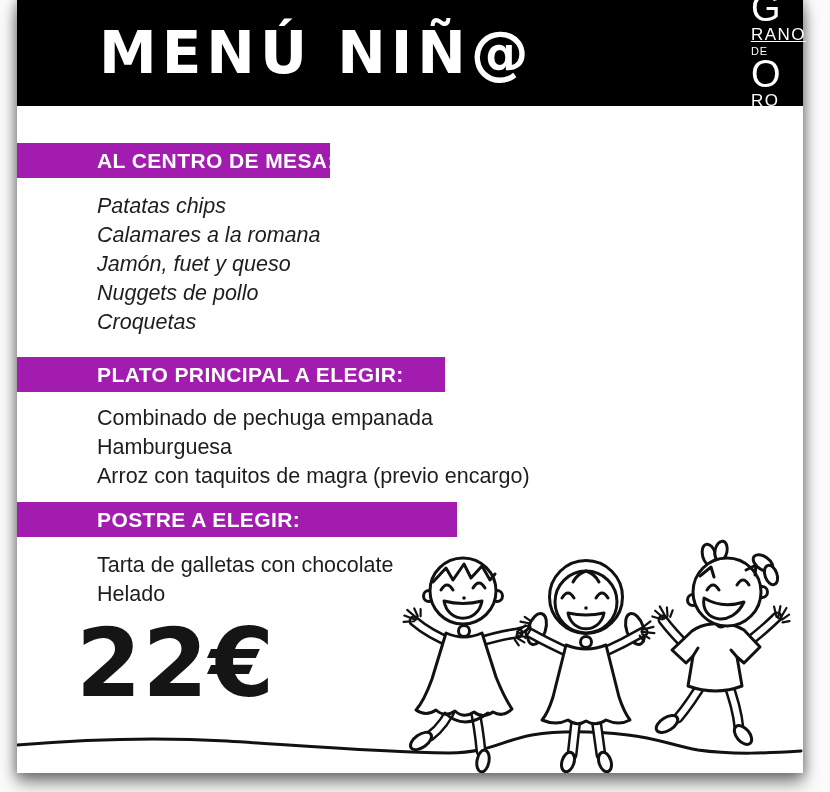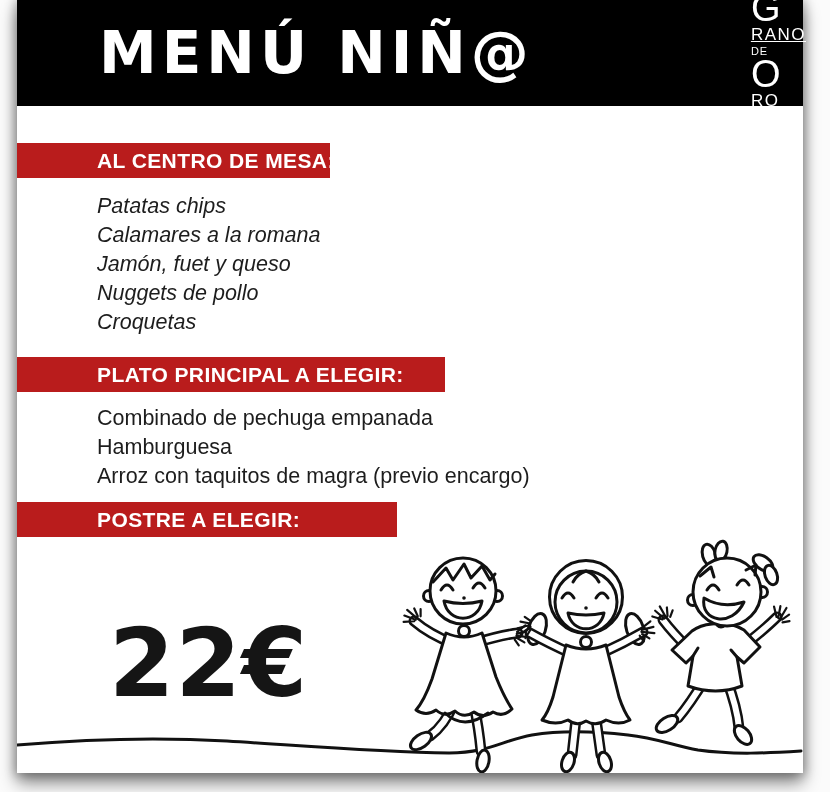--- a/index.html
+++ b/index.html
@@ -37,44 +37,44 @@
   .lg-el  { font-size:11px; letter-spacing:0.5px; }
   .lg-big { font-size:38px; font-weight:400; line-height:0.9; }
   .lg-md  { font-size:17px; letter-spacing:1.5px;text-decoration:underline; }
   .lg-sm  { font-size:11px; letter-spacing:1px; margin:0 3px; }
   .logo-rule { width:158px; border-top:2px solid #fff; margin:3px 0 3px; }
   .logo-sub { font-size:13px; letter-spacing:1.2px;font-family:Liberation Serif, serif; }
 
   
   .bar {
     position:absolute; left:0; height:35px;
-    background:#b91c1c; color:#fff;
+    background:#a21caf; color:#fff;
     display:flex; align-items:center;
     padding-left:80px;
     font-size:21px; font-weight:700; letter-spacing:0.4px;
     white-space:nowrap;
   }
   .bar1 { top:143px; width:313px; }
   .bar2 { top:357px; width:428px; }
-  .bar3 { top:502px; width:380px; }
+  .bar3 { top:502px; width:440px; }
 
   
   .list {
     position:absolute; left:80px;
     list-style:none;
     font-size:21.5px; line-height:29px; color:#1d1d1d;
     white-space:nowrap;
   }
   .list1 { top:192px;font-style:italic; }
   .list2 { top:404px; }
   .list3 { top:551px; }
 
   
   .price {
-    position:absolute; left:92px; top:612px;
+    position:absolute; left:59px; top:612px;
     font-family:"DejaVu Sans", sans-serif;
     font-size:94px; font-weight:700; color:#151515;
     line-height:1.1; letter-spacing:1px;
   }
 
   
   .kids { position:absolute; left:0; top:529px; width:786px; height:244px; }
   .ln   { fill:none; stroke:#111; stroke-width:3; stroke-linecap:round; stroke-linejoin:round; }
   .fl   { fill:#fff; stroke:#111; stroke-width:3; stroke-linejoin:round; }
   .tubeB{ fill:none; stroke:#111; stroke-width:11; stroke-linecap:round; }
@@ -120,20 +120,24 @@
     </div>
     <ul class="list list2">
       <li>Combinado de pechuga empanada</li>
       <li>Hamburguesa</li>
       <li>Arroz con taquitos de magra (previo encargo)</li>
     </ul>
 
     <div class="bar bar3">
       <span>POSTRE A ELEGIR:</span>
     </div>
+    <ul class="list list3">
+      <li>Tarta de galletas con chocolate</li>
+      <li>Helado</li>
+    </ul>
 
     <div class="price">22€</div>
 
     <svg class="kids" viewBox="0 0 786 244" xmlns="http://www.w3.org/2000/svg">
       <defs>
         <g id="hand" class="fingers">
           <path d="M0,6 L-8,-1 M2,6 L-3,-5 M4,6 L3,-7 M6,5 L9,-3 M8,7 L13,2"></path>
         </g>
       </defs>
 

